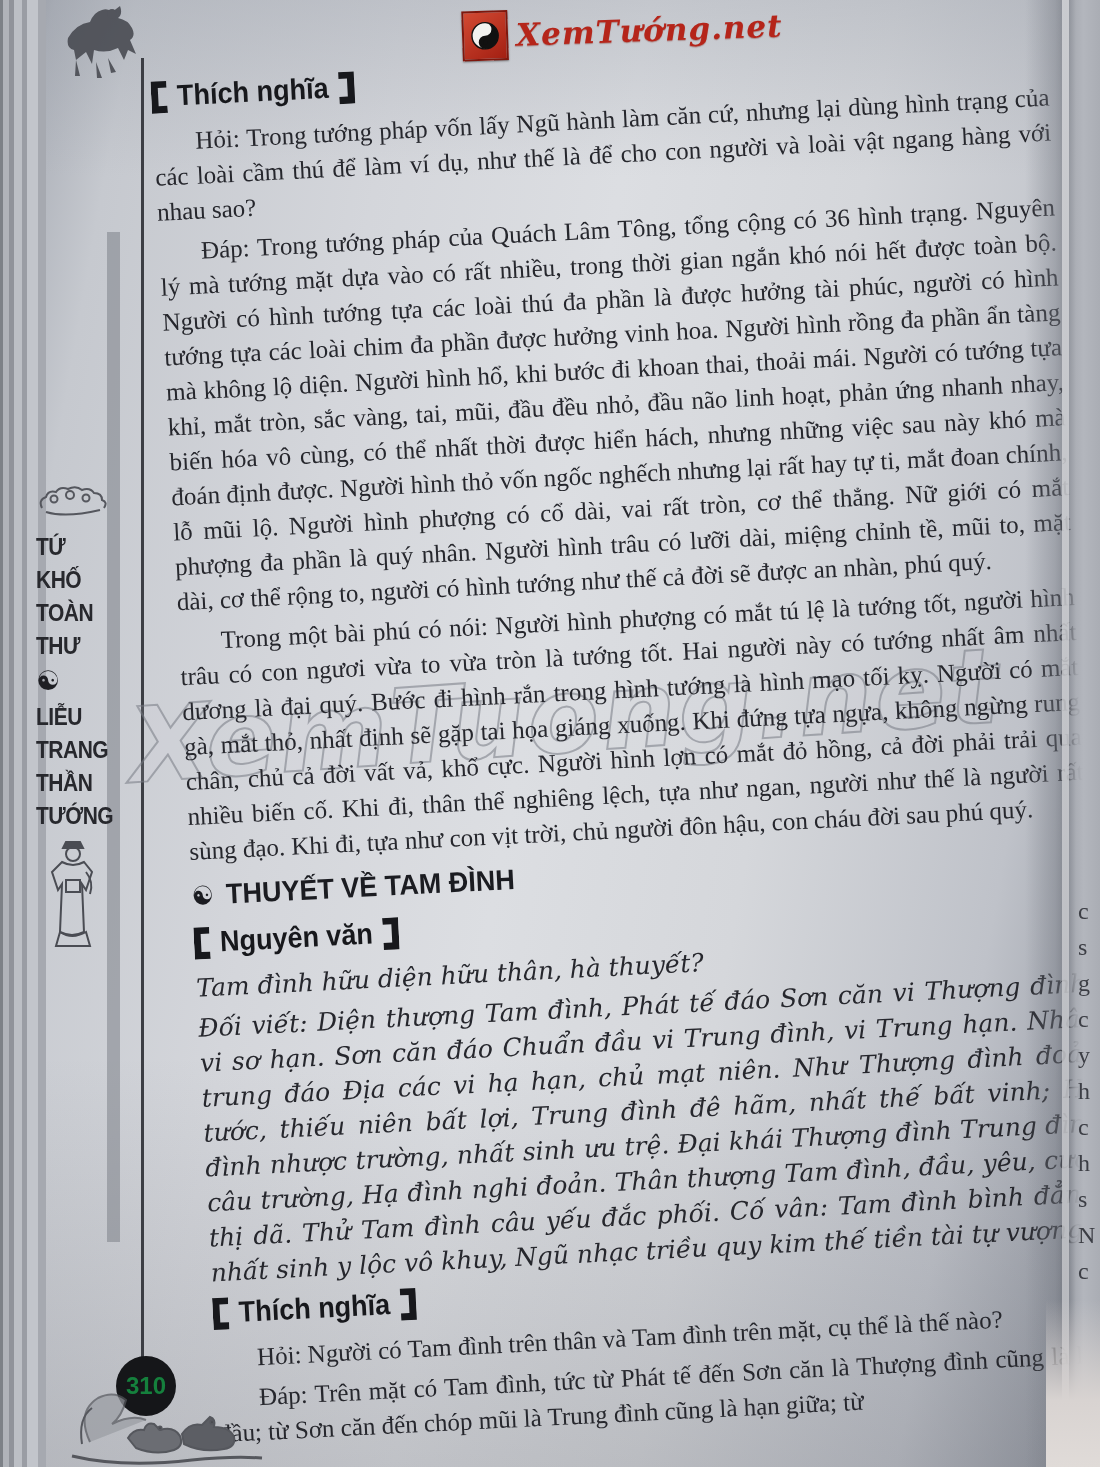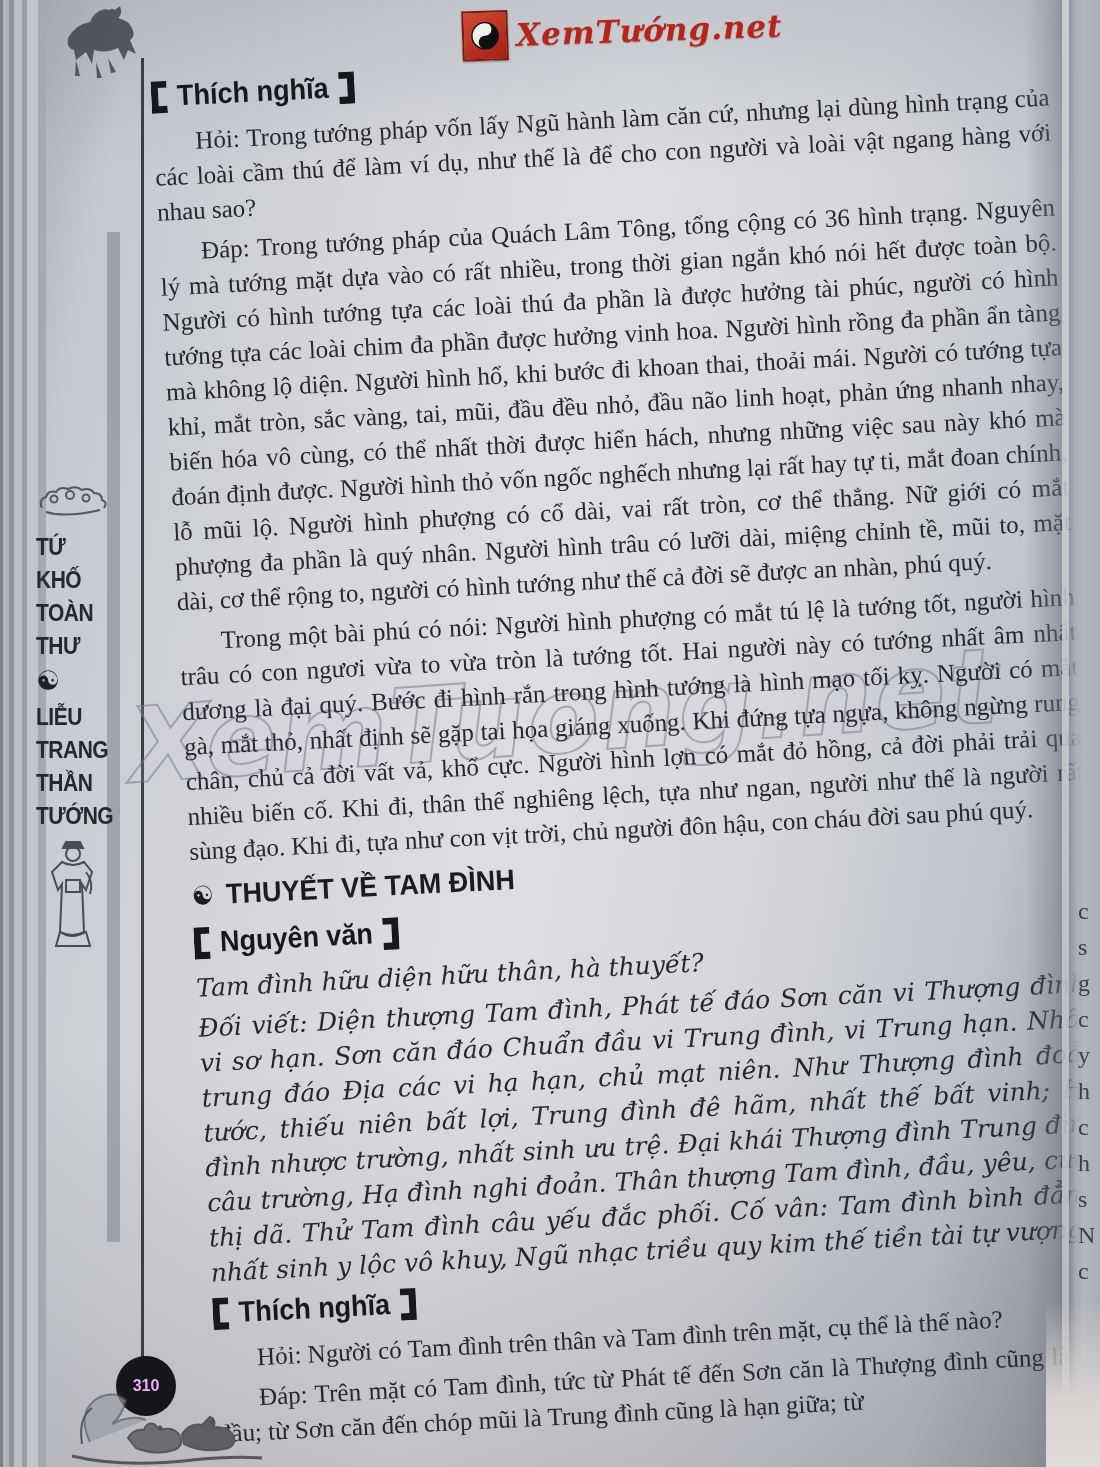--- a/index.html
+++ b/index.html
@@ -45,21 +45,21 @@
   .br{display:inline-block;width:16px;height:30px;background:#17181c;}
   .br.l{clip-path:polygon(0 0,100% 0,100% 22%,44% 22%,44% 78%,100% 78%,100% 100%,0 100%);margin-right:10px;}
   .br.r{clip-path:polygon(0 0,100% 0,100% 100%,0 100%,0 78%,56% 78%,56% 22%,0 22%);margin-left:10px;}
   .sec-header{font-family:"Liberation Sans",sans-serif;font-weight:bold;font-size:27px;color:#1b1c21;
     margin:10px 0 12px 0;display:flex;align-items:center;gap:12px;transform:scaleY(1.05);}
   .sec-header .yy{font-family:"DejaVu Sans",sans-serif;font-size:25px;font-weight:normal;}
   .italic-block p{font-family:"DejaVu Serif",serif;font-style:italic;font-size:25px;line-height:35px;}
   
   .page-num{position:absolute;left:116px;top:1356px;width:60px;height:60px;border-radius:50%;background:#151619;
     display:flex;align-items:center;justify-content:center;
-    font-family:"Liberation Sans",sans-serif;font-weight:bold;font-size:16px;color:#f0abfc;}
+    font-family:"Liberation Sans",sans-serif;font-weight:bold;font-size:24px;color:#15803d;}
   
   .right-crease{position:absolute;right:0;top:0;width:75px;height:1467px;
     background:linear-gradient(90deg,rgba(140,144,152,0) 0%,rgba(120,124,133,.45) 40%,rgba(95,99,108,.55) 55%,rgba(170,173,180,.9) 68%,#b3b6bd 78%,#aaadb4 100%);}
   .right-strip{position:absolute;left:1062px;top:0;width:7px;height:1467px;background:linear-gradient(180deg,#d9dadd,#c7c8cc);opacity:.8;}
   .corner-br{position:absolute;left:1046px;top:1300px;width:54px;height:167px;
     background:linear-gradient(180deg,rgba(216,211,210,0),#d8d3d1 60%,#e0dbd8);}
   .edge-letter{position:absolute;left:1078px;font-family:"Liberation Serif",serif;font-size:24px;color:#3c3e45;}
   .edge-letter:nth-of-type(1){top:898px}.edge-letter:nth-of-type(2){top:934px}
   .edge-letter:nth-of-type(3){top:970px}.edge-letter:nth-of-type(4){top:1006px}
   .edge-letter:nth-of-type(5){top:1042px}.edge-letter:nth-of-type(6){top:1078px}

